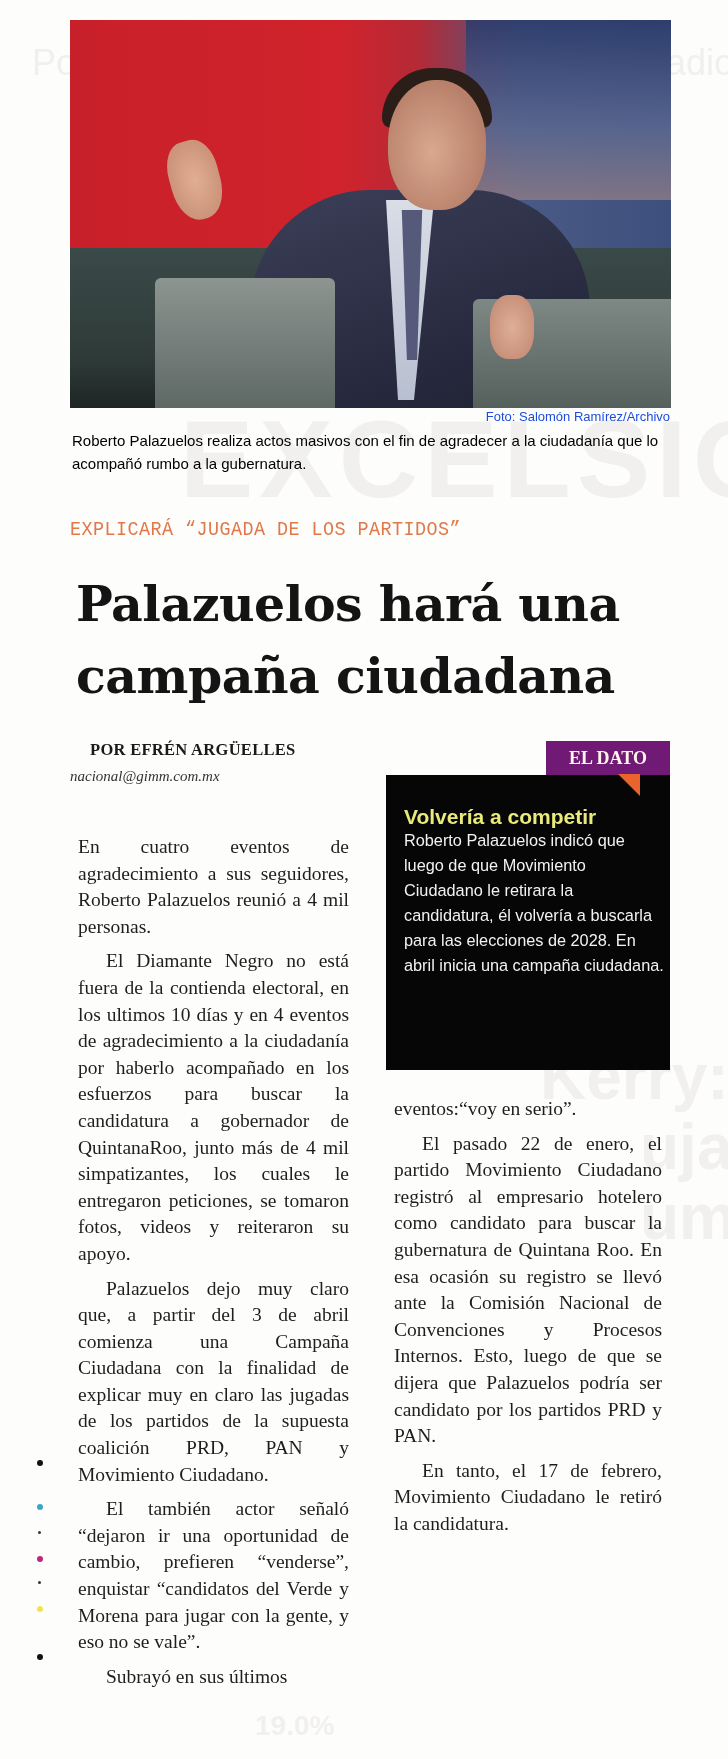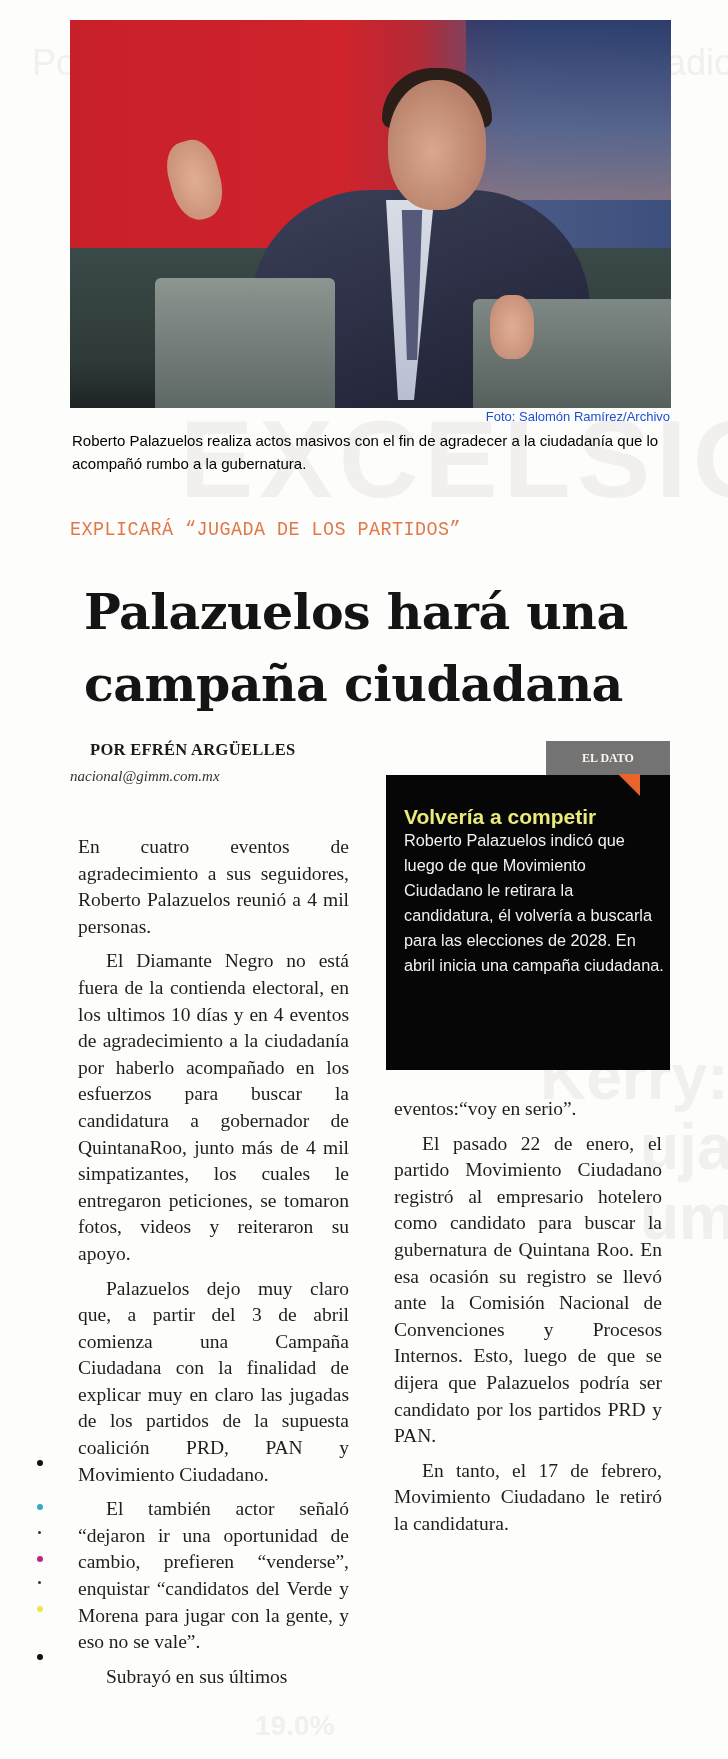--- a/index.html
+++ b/index.html
@@ -45,22 +45,22 @@
     font-size: 15px; line-height: 23px; color: #000000; z-index: 1; }
   .kicker { position: absolute; left: 70px; top: 518px; font-family: "Liberation Mono", monospace;
     font-size: 20px; letter-spacing: 0.5px; color: #e0784a; z-index: 1; transform: scaleX(0.92); transform-origin: left; }
   .headline { position: absolute; left: 68px; top: 560px; width: 620px; font-family: "DejaVu Serif", serif;
     font-weight: bold; font-size: 49px; line-height: 72px; color: #141414; z-index: 1; letter-spacing: -0.5px; }
   .byline { position: absolute; left: 70px; top: 740px; font-family: "Liberation Serif", serif; font-weight: bold;
     font-size: 16.5px; color: #1a1a1a; z-index: 1; letter-spacing: 0.3px; margin-left: 20px; }
   .email { position: absolute; left: 70px; top: 768px; font-family: "Liberation Serif", serif; font-style: italic;
     font-size: 15px; color: #333; z-index: 1; }
 
-  .dato-tab { position: absolute; left: 546px; top: 741px; width: 124px; height: 34px; background: #737373; z-index: 2;
-    color: #fff3ea; font-family: "Liberation Serif", serif; font-weight: bold; font-size: 12px; line-height: 34px; text-align: center; }
+  .dato-tab { position: absolute; left: 546px; top: 741px; width: 124px; height: 34px; background: #701a75; z-index: 2;
+    color: #fff3ea; font-family: "Liberation Serif", serif; font-weight: bold; font-size: 18px; line-height: 34px; text-align: center; }
   .dato-tail { position: absolute; left: 618px; top: 774px; width: 0; height: 0; z-index: 2;
     border-left: 22px solid transparent; border-top: 22px solid #e8642c; }
   .dato-box { position: absolute; left: 386px; top: 775px; width: 284px; height: 295px; background: #060606; z-index: 1; }
   .dato-title { position: absolute; left: 404px; top: 793px; font-family: "Liberation Sans", sans-serif; font-weight: bold;
     font-size: 21px; color: #eaea7a; z-index: 2; margin-top: 12px; }
   .dato-body { position: absolute; left: 404px; top: 828px; width: 260px; font-family: "Liberation Sans", sans-serif; font-weight: normal;
     font-size: 16.3px; line-height: 25px; color: #f2f2f2; z-index: 2; }
 
   .col { position: absolute; font-family: "Liberation Serif", serif; font-size: 19.5px; line-height: 26.6px; color: #1e1e1e; z-index: 1; }
   .col p { margin: 8px; text-align: justify; text-align-last: left; }
@@ -92,21 +92,21 @@
   <div class="head"></div>
   <div class="hand"></div>
   <div class="armL"></div>
   <div class="armR"></div>
   <div class="hand2"></div>
 </div>
 <div class="credit">Foto: Salomón Ramírez/Archivo</div>
 <div class="caption">Roberto Palazuelos realiza actos masivos con el fin de agradecer a la ciudadanía que lo acompañó rumbo a la gubernatura.</div>
 
 <div class="kicker">EXPLICARÁ “JUGADA DE LOS PARTIDOS”</div>
-<h1 class="headline" style="margin:16px;">Palazuelos hará una campaña ciudadana</h1>
+<h1 class="headline" style="margin:8px;">Palazuelos hará una campaña ciudadana</h1>
 <div class="byline">POR EFRÉN ARGÜELLES</div>
 <div class="email">nacional@gimm.com.mx</div>
 
 <div class="dato-box"></div>
 <div class="dato-tab">EL DATO</div>
 <div class="dato-tail"></div>
 <div class="dato-title">Volvería a competir</div>
 <div class="dato-body">Roberto Palazuelos indicó que luego de que Movimiento Ciudadano le retirara la candidatura, él volvería a buscarla para las elecciones de 2028. En abril inicia una campaña ciudadana.</div>
 
 <div class="col colL">

